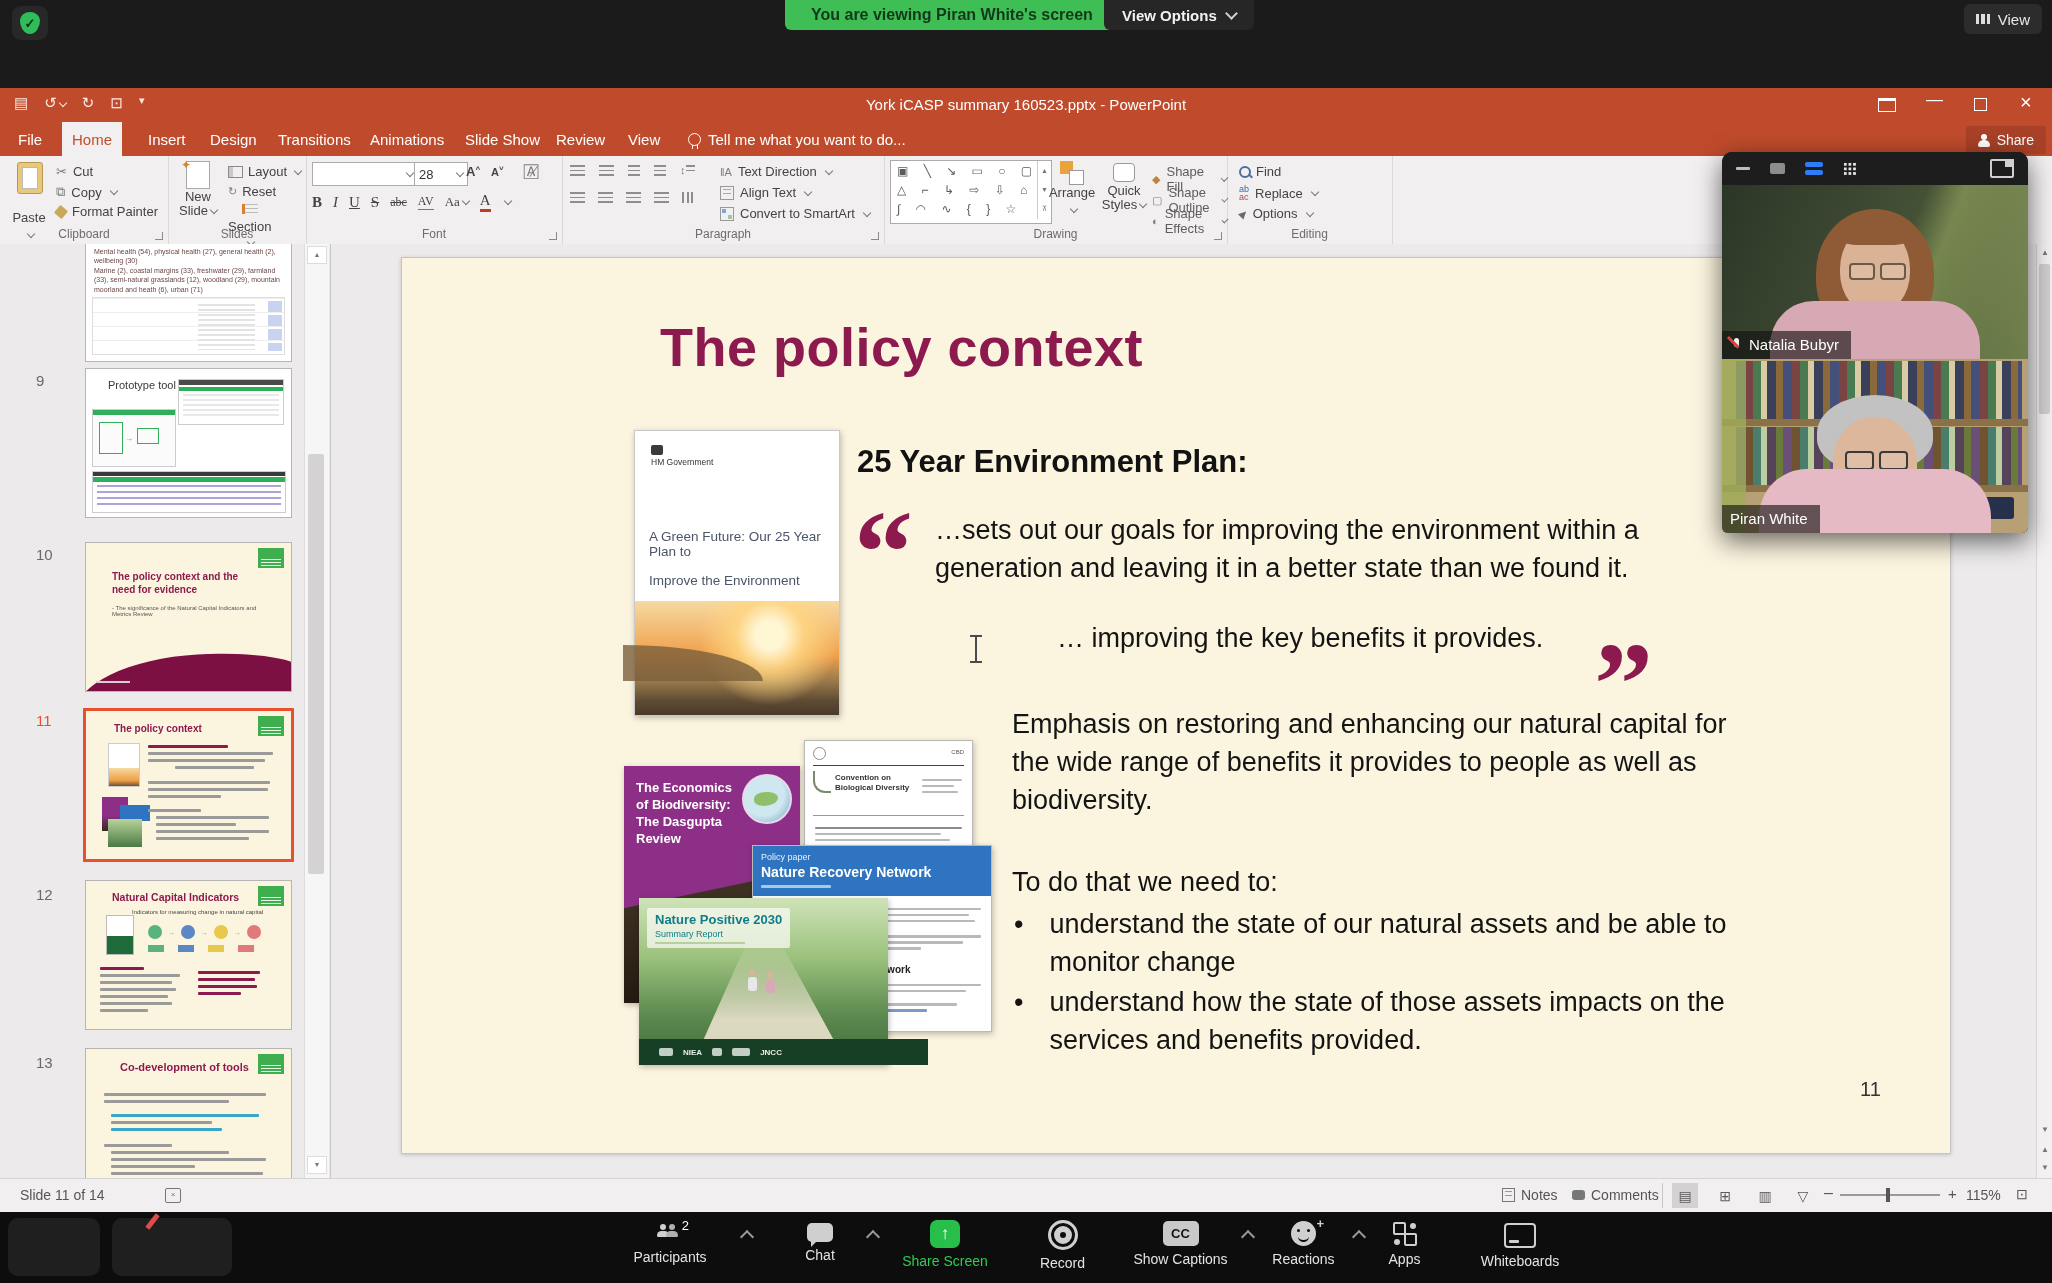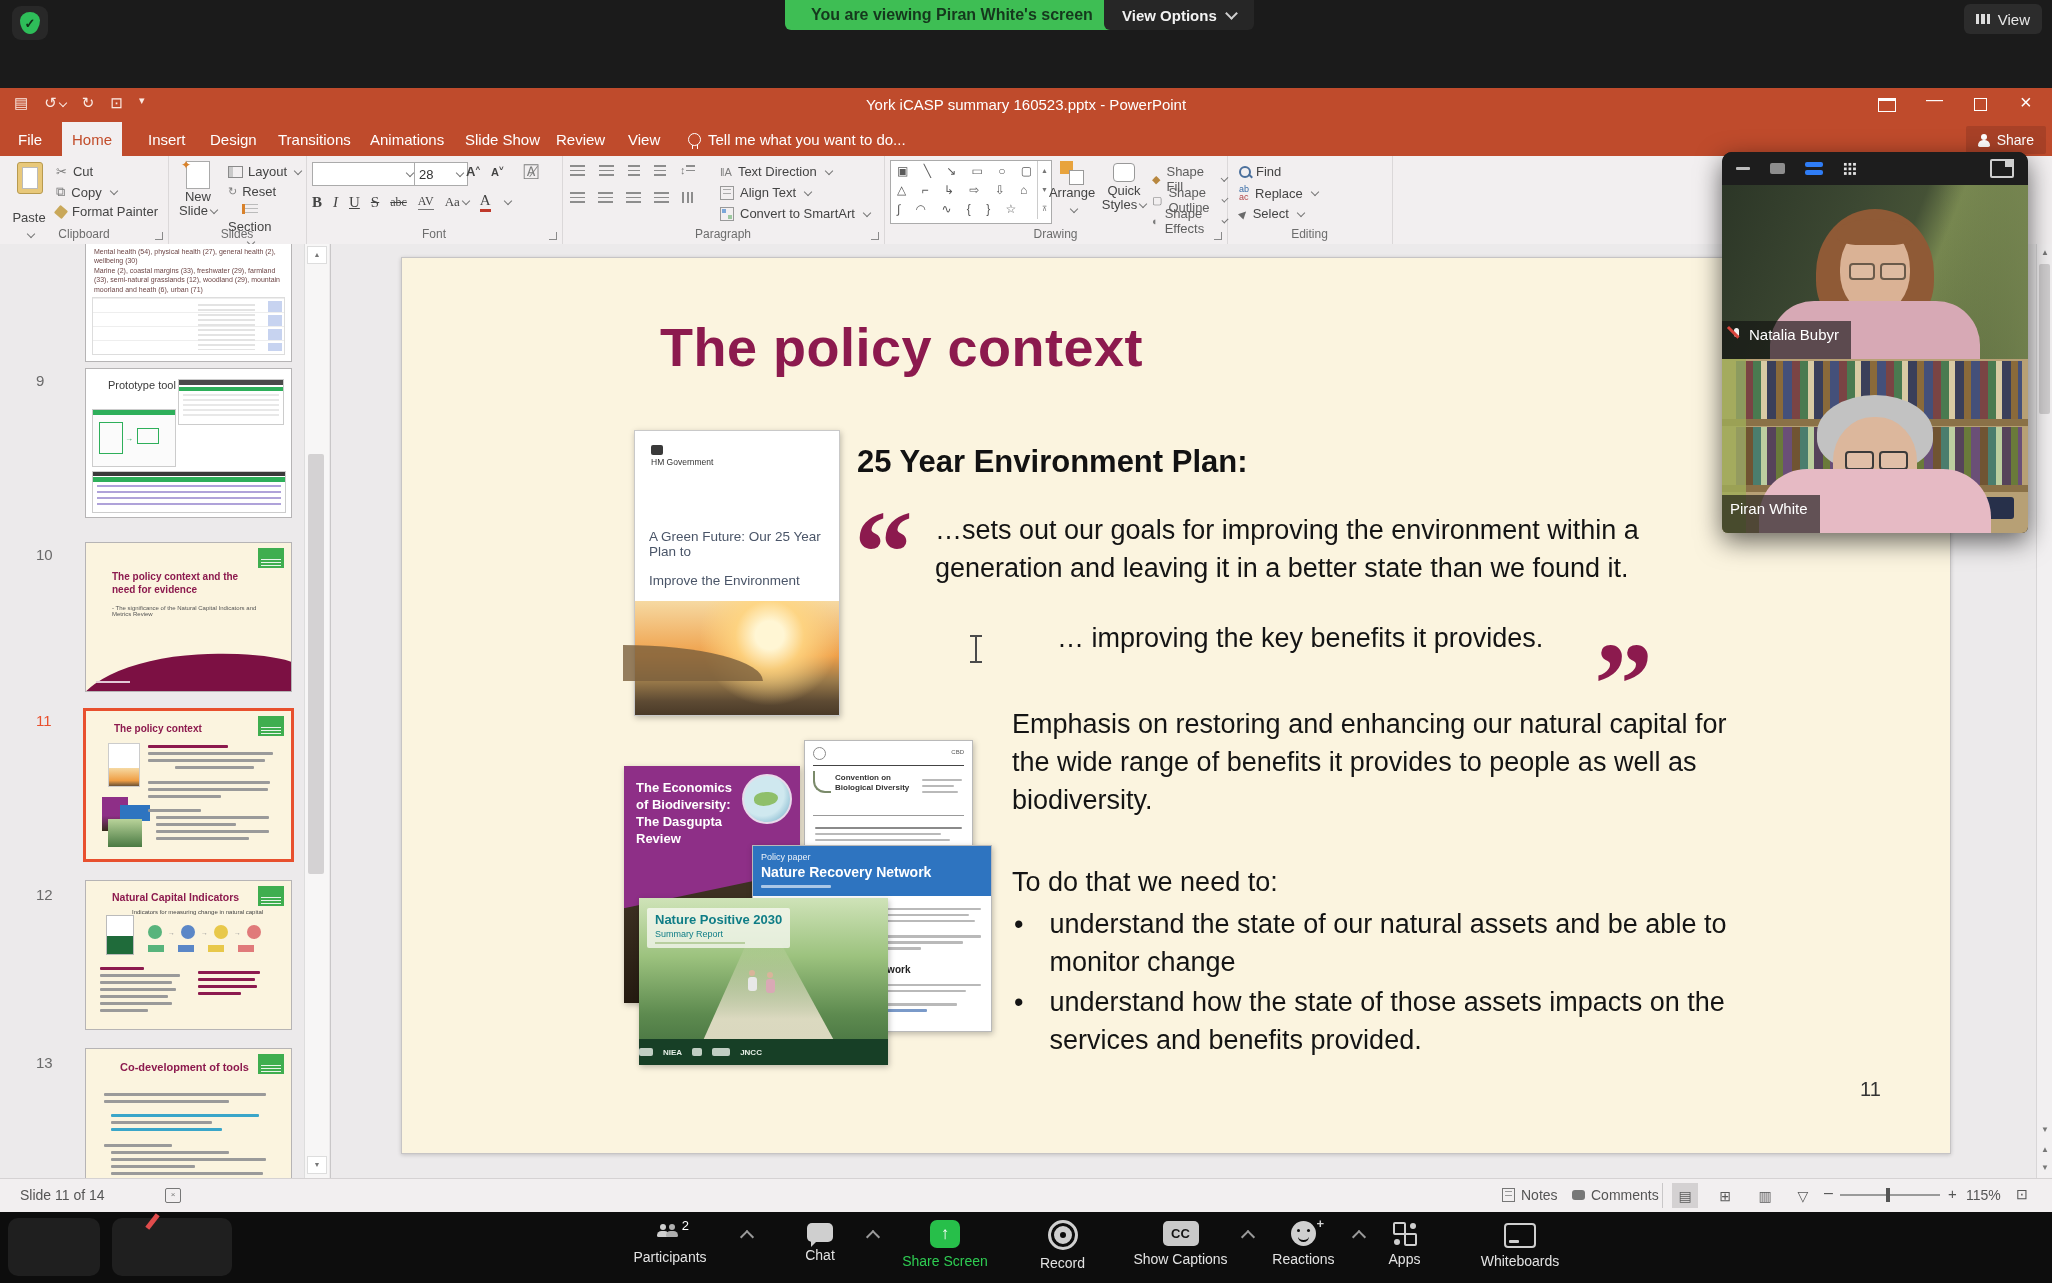--- a/index.html
+++ b/index.html
@@ -96,21 +96,21 @@
   .mush{position:absolute;left:58%;top:58%;width:26px;height:16px;background:#c03028;border-radius:13px 13px 3px 3px;}
   .mush:after{content:"";position:absolute;left:9px;top:14px;width:8px;height:12px;background:#e8e0d0;}
   .cbd{background:#fff;border:1px solid #b9b9b9;}
   .nrn{background:#fff;border:1px solid #b9b9b9;}
   .nrn-head{background:#2e74c0;color:#fff;padding:6px 8px 8px;}
   .np{background:linear-gradient(#cfe3b8 0%,#9cc27e 35%,#5d8a4f 70%,#3f6b3c 100%);}
   .np-path{position:absolute;left:0;bottom:26px;width:100%;height:60%;
            background:linear-gradient(transparent 0,rgba(233,226,204,.9) 80%);
            clip-path:polygon(44% 0,56% 0,78% 100%,26% 100%);}
   .np-band{position:absolute;left:0;bottom:0;width:100%;height:26px;background:#173f26;display:flex;align-items:center;gap:10px;
-           padding:0 0;color:#e8f0e8;font-size:8px;}
+           padding:0 20px;color:#e8f0e8;font-size:8px;}
   .np-blob{width:14px;height:8px;background:#dfe8df;border-radius:2px;opacity:.85;}
   .kid{position:absolute;width:10px;}
   .kid .kh{width:6px;height:6px;border-radius:50%;background:#d9b49a;margin:0 auto;}
   .kid .kb{width:9px;height:14px;border-radius:3px;margin:1px auto 0;}
   .bar{height:2.5px;background:#b9b9b9;border-radius:1px;margin:3.5px 0;}
 
   
   .statusbar{position:absolute;left:0;top:1178px;width:2052px;height:34px;background:#f2eff0;border-top:1px solid #d5d2d3;
              color:#555;font-size:14px;}
   .viewbtn{position:absolute;top:4px;width:26px;height:25px;display:flex;align-items:center;justify-content:center;color:#5a5a5a;font-size:14px;}
@@ -125,21 +125,21 @@
   .vph-min{width:14px;height:3px;background:#bdbdbd;border-radius:1px;}
   .vph-rect{width:15px;height:11px;background:#8d8d8d;border-radius:2px;}
   .vph-bars{display:flex;flex-direction:column;gap:3px;}
   .vph-bars i{width:18px;height:5px;background:#2f7df6;border-radius:2px;}
   .vph-grid{width:13px;height:13px;background:
      radial-gradient(circle,#e2e2e2 1.6px,transparent 1.8px) 0 0/4.6px 4.6px;}
   .vph-pop{margin-left:auto;width:20px;height:15px;border:2px solid #cfcfcf;border-radius:2px;position:relative;}
   .vph-pop:after{content:"";position:absolute;right:-2px;top:-2px;width:9px;height:8px;background:#cfcfcf;}
   .vid{position:relative;height:174px;overflow:hidden;}
   .plate{position:absolute;left:0;bottom:0;background:rgba(16,16,16,.62);color:#fff;font-size:15px;
-         padding:5px 12px 16px 8px;display:flex;align-items:center;gap:7px;}
+         padding:5px 12px 6px 8px;display:flex;align-items:center;gap:7px;}
   .micoff{position:relative;width:12px;height:15px;}
   .micoff:before{content:"";position:absolute;left:3.5px;top:1px;width:5px;height:9px;background:#f2f2f2;border-radius:3px;}
   .micoff:after{content:"";position:absolute;left:-1px;top:-1px;width:15px;height:2.5px;background:#d8453c;transform:rotate(45deg);transform-origin:0 0;}
   .hair1{position:absolute;left:50%;top:24px;width:118px;height:128px;margin-left:-59px;background:#8f5a36;border-radius:52% 52% 46% 46%;}
   .face1{position:absolute;left:50%;top:40px;width:70px;height:88px;margin-left:-35px;background:#dab295;border-radius:50% 50% 46% 46%;}
   .fringe{position:absolute;left:50%;top:34px;width:76px;height:26px;margin-left:-38px;background:#8f5a36;border-radius:50% 50% 30% 30%;}
   .glasses{position:absolute;display:flex;gap:5px;}
   .glasses i{width:22px;height:13px;border:2px solid #6a5a4a;border-radius:4px;background:rgba(255,255,255,.12);}
   .shoulders1{position:absolute;left:50%;bottom:-8px;width:210px;height:66px;margin-left:-105px;background:#d7a9b5;border-radius:44px 44px 0 0;}
   .hair2{position:absolute;left:50%;top:36px;width:116px;height:76px;margin-left:-58px;background:#c2c2c2;border-radius:50% 50% 42% 42%;}
@@ -406,21 +406,21 @@
         <span class="lens"></span>
         <span class="rb-txt">Find</span>
       </div>
       <div class="abs" style="left:12px;top:29px;display:flex;align-items:center;gap:6px;">
         <span style="font-size:9px;color:#3a6ea8;line-height:.9;">ab<br><span style="color:#b0484a;">ac</span></span>
         <span class="rb-txt">Replace</span>
           <span class="small-dn"></span>
       </div>
       <div class="abs" style="left:12px;top:50px;display:flex;align-items:center;gap:6px;">
         <span style="display:inline-block;transform:rotate(-45deg);color:#6a6a6a;font-size:10px;">▶</span>
-        <span class="rb-txt">Select</span>
+        <span class="rb-txt">Options</span>
           <span class="small-dn"></span>
       </div>
       <div class="rb-label">Editing</div>
     </div>
   </div>
 
   <div class="thumb-panel">
 
     <div class="thumb" style="top:-16px;height:132px;">
       <div style="padding:18px 8px 0;font-size:7px;color:#6d4545;line-height:1.35;">

